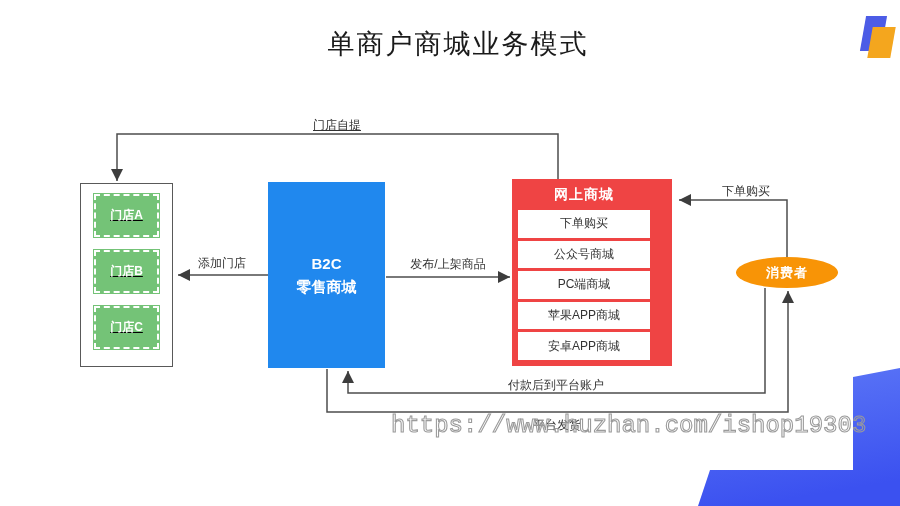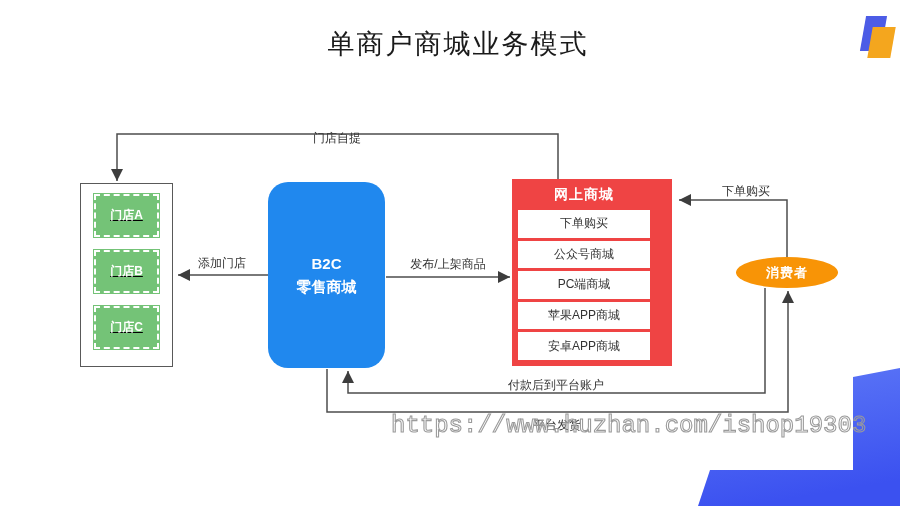--- a/index.html
+++ b/index.html
@@ -42,21 +42,21 @@
     width:65px; height:43px; background:#74C377;
     border:2px dashed #ffffff; outline:1px solid #74C377;
     display:flex; align-items:center; justify-content:center;
     color:#fff; font-size:12px; font-weight:bold;
   }
   
   .b2c-box {
     position:absolute; left:268px; top:182px; width:117px; height:186px;
     background:#2088EE; z-index:2; display:flex; flex-direction:column;
     align-items:center; justify-content:center;
-    color:#fff; font-size:15px; font-weight:bold; line-height:1.55;border-radius:20px;
+    color:#fff; font-size:15px; font-weight:bold; line-height:1.55;
   }
   
   .mall-box {
     position:absolute; left:512px; top:179px; width:160px; height:187px;
     background:#ef4444; z-index:2; display:flex; flex-direction:column;
     padding:0 22px 6px 6px;
   }
   .mall-header {
     height:31px; display:flex; align-items:center; justify-content:center;
     color:#fff; font-size:14px; font-weight:bold; letter-spacing:1px;
@@ -142,21 +142,21 @@
       <div class="mall-row">PC端商城</div>
       <div class="mall-row">苹果APP商城</div>
       <div class="mall-row">安卓APP商城</div>
     </div>
   </div>
 
   <div class="consumer">
     <span>消费者</span>
   </div>
 
-  <div class="edge-label" style="left:337px; top:130px;">门店自提</div>
+  <div class="edge-label" style="left:337px; top:117px;text-decoration:underline;">门店自提</div>
   <div class="edge-label" style="left:222px; top:255px;">添加门店</div>
   <div class="edge-label" style="left:448px; top:256px;">发布/上架商品</div>
   <div class="edge-label" style="left:746px; top:183px;">下单购买</div>
   <div class="edge-label" style="left:556px; top:377px;">付款后到平台账户</div>
   <div class="edge-label" style="left:557px; top:417px;">平台发货</div>
 
   <div class="watermark">https://www.huzhan.com/ishop19303</div>
 
 </div>
 

